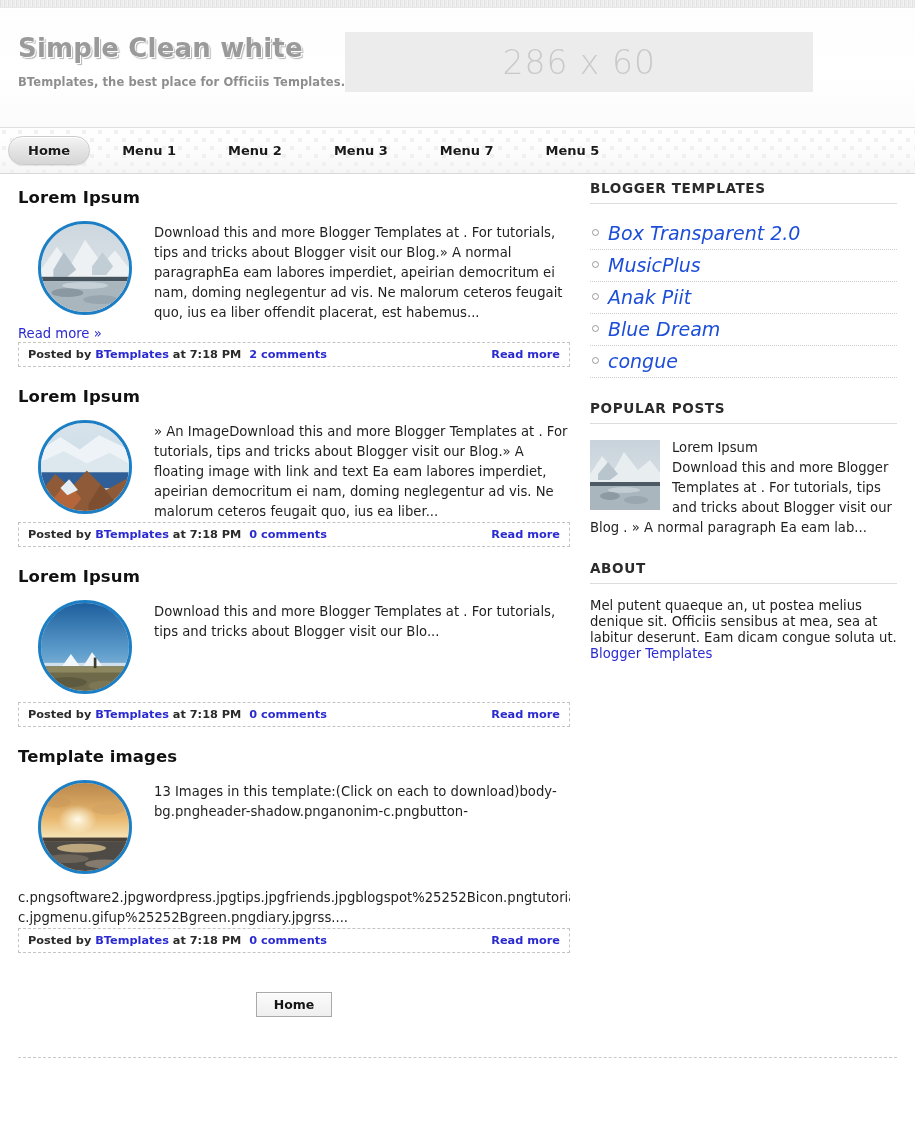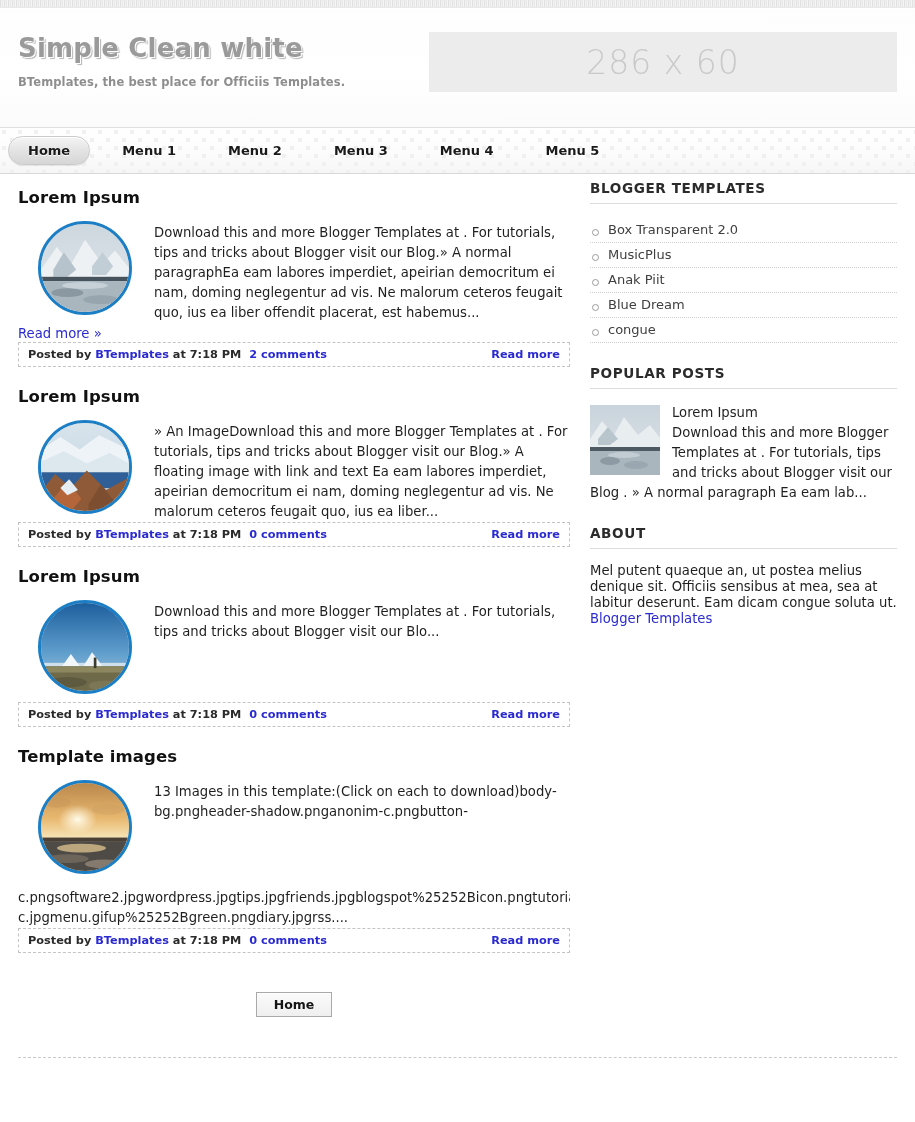--- a/index.html
+++ b/index.html
@@ -43,22 +43,21 @@
     margin-top: 9px;
     height: 118px;
     background: linear-gradient(180deg, #fdfdfd 0%, #ffffff 55%, #fbfbfb 100%);
     padding: 0 18px;
   }
   .header-inner {
     position: relative;
     height: 100%;
     display: flex;
     align-items: flex-start;
-    justify-content: space-between;
-    gap: 12px;
+    justify-content: flex-start;
   }
   .brand { padding-top: 25px; }
   .blog-title {
     font-size: 26px;
     font-weight: bold;
     letter-spacing: .2px;
     color: #9a9a9a;
     text-shadow: 1px 1px 0 #ffffff, 2px 2px 1px rgba(120,120,120,.55);
     line-height: 1.1;
   }
@@ -218,23 +217,24 @@
     color: #2b2b2b;
     padding-bottom: 7px;
     border-bottom: 1px solid #dcdcdc;
     margin-bottom: 14px;
   }
   .link-list { list-style: none; }
   .link-list li {
     position: relative;
     padding: 4px 0 5px 18px;
     border-bottom: 1px dotted #cfcfcf;
-    font-size: 13px;
-    color: #404040;
+    font-size: 19px;
+    color: #1d4ed8;
     cursor: pointer;
+    font-style: italic;
   }
   .link-list li::before {
     content: "";
     position: absolute;
     left: 2px;
     top: 11px;
     width: 5px;
     height: 5px;
     border-radius: 50%;
     border: 1px solid #9b9b9b;
@@ -272,21 +272,21 @@
         <span>286 x 60</span>
       </div>
     </div>
   </div>
 
   <div class="nav" id="nav-bar">
       <div class="nav-item active">Home</div>
       <div class="nav-item">Menu 1</div>
       <div class="nav-item">Menu 2</div>
       <div class="nav-item">Menu 3</div>
-      <div class="nav-item">Menu 4</div>
+      <div class="nav-item">Menu 7</div>
       <div class="nav-item">Menu 5</div>
     </div>
 
   <div class="layout">
 
     <div class="content" id="post-container">
         <div class="post"><h2 class="post-title">Lorem Ipsum</h2><div class="post-body">
             <div class="post-thumb">
               <svg class="thumb-art" viewBox="0 0 100 100" preserveAspectRatio="none">
      <defs>

